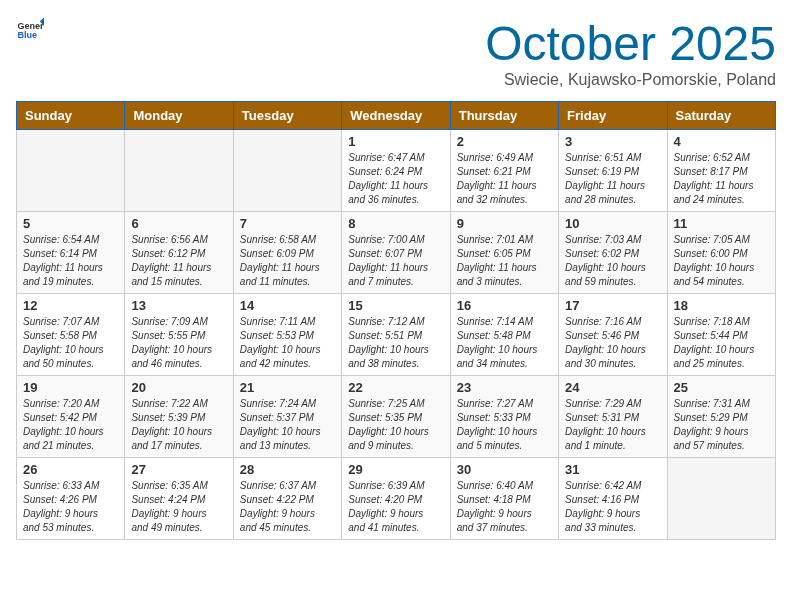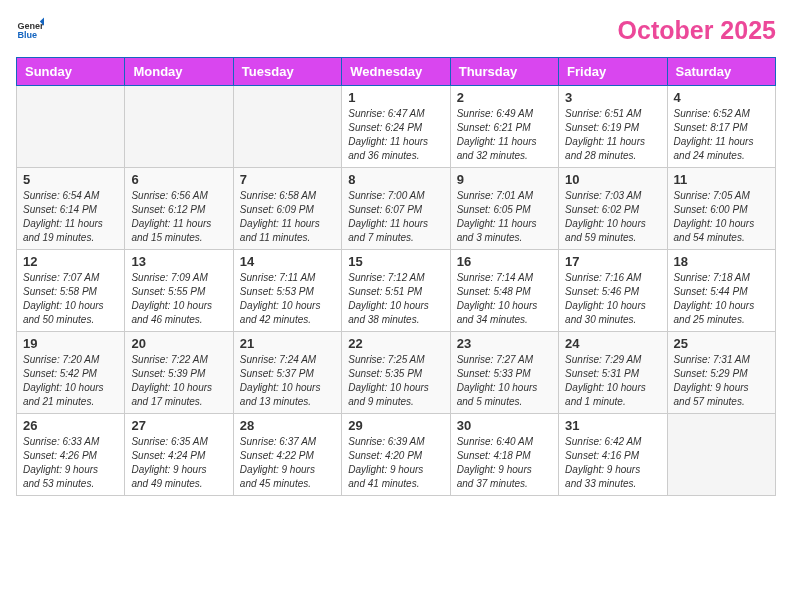--- a/index.html
+++ b/index.html
@@ -22,35 +22,35 @@
       gap: 4px;
     }
     .logo-icon {
       width: 28px;
       height: 28px;
     }
     .title-area {
       text-align: right;
     }
     .month-title {
-      font-size: 25px;
-      font-weight: bold;
-      color: #ec4899;
+      font-size: 48px;
+      font-weight: normal;
+      color: #0369a1;
     }
     .subtitle {
       font-size: 16px;
       color: #555;
     }
     table {
       width: 100%;
       border-collapse: collapse;
       table-layout: fixed;
     }
     thead tr th {
-      background-color: #d946ef;
+      background-color: #a16207;
       color: white;
       text-align: left;
       padding: 6px 8px;
       font-size: 13px;
       font-weight: bold;
       border: 1px solid #1565C0;
     }
     tbody tr td {
       border: 1px solid #ccc;
       vertical-align: top;
@@ -85,20 +85,21 @@
 <div class="header-area">
   <div class="logo">
     <svg class="logo-icon" viewBox="0 0 40 40" xmlns="http://www.w3.org/2000/svg">
       <text x="2" y="18" font-size="13" font-weight="bold" fill="#333">General</text>
       <text x="2" y="32" font-size="13" font-weight="bold" fill="#1565C0">Blue</text>
       <polygon points="34,8 40,2 40,14" fill="#1565C0"></polygon>
     </svg>
   </div>
   <div class="title-area">
     <div class="month-title">October 2025</div>
+    <div class="subtitle">Swiecie, Kujawsko-Pomorskie, Poland</div>
   </div>
 </div>
 
 <table>
   <thead>
     <tr>
     <th>Sunday</th>
         <th>Monday</th>
         <th>Tuesday</th>
         <th>Wednesday</th>

